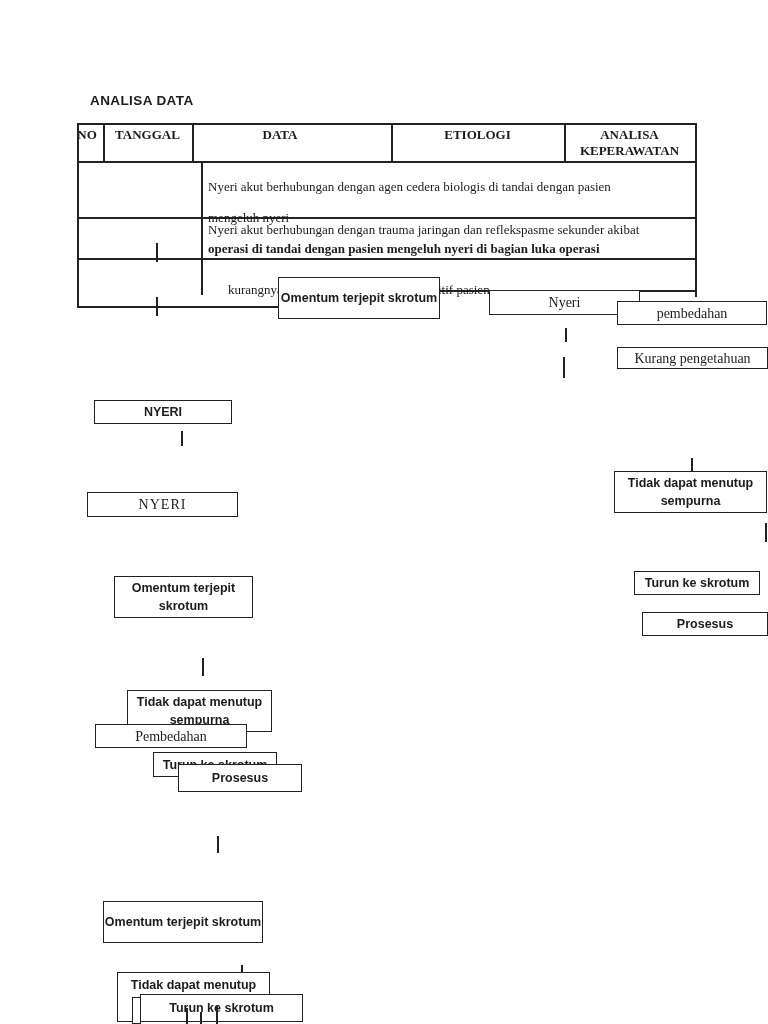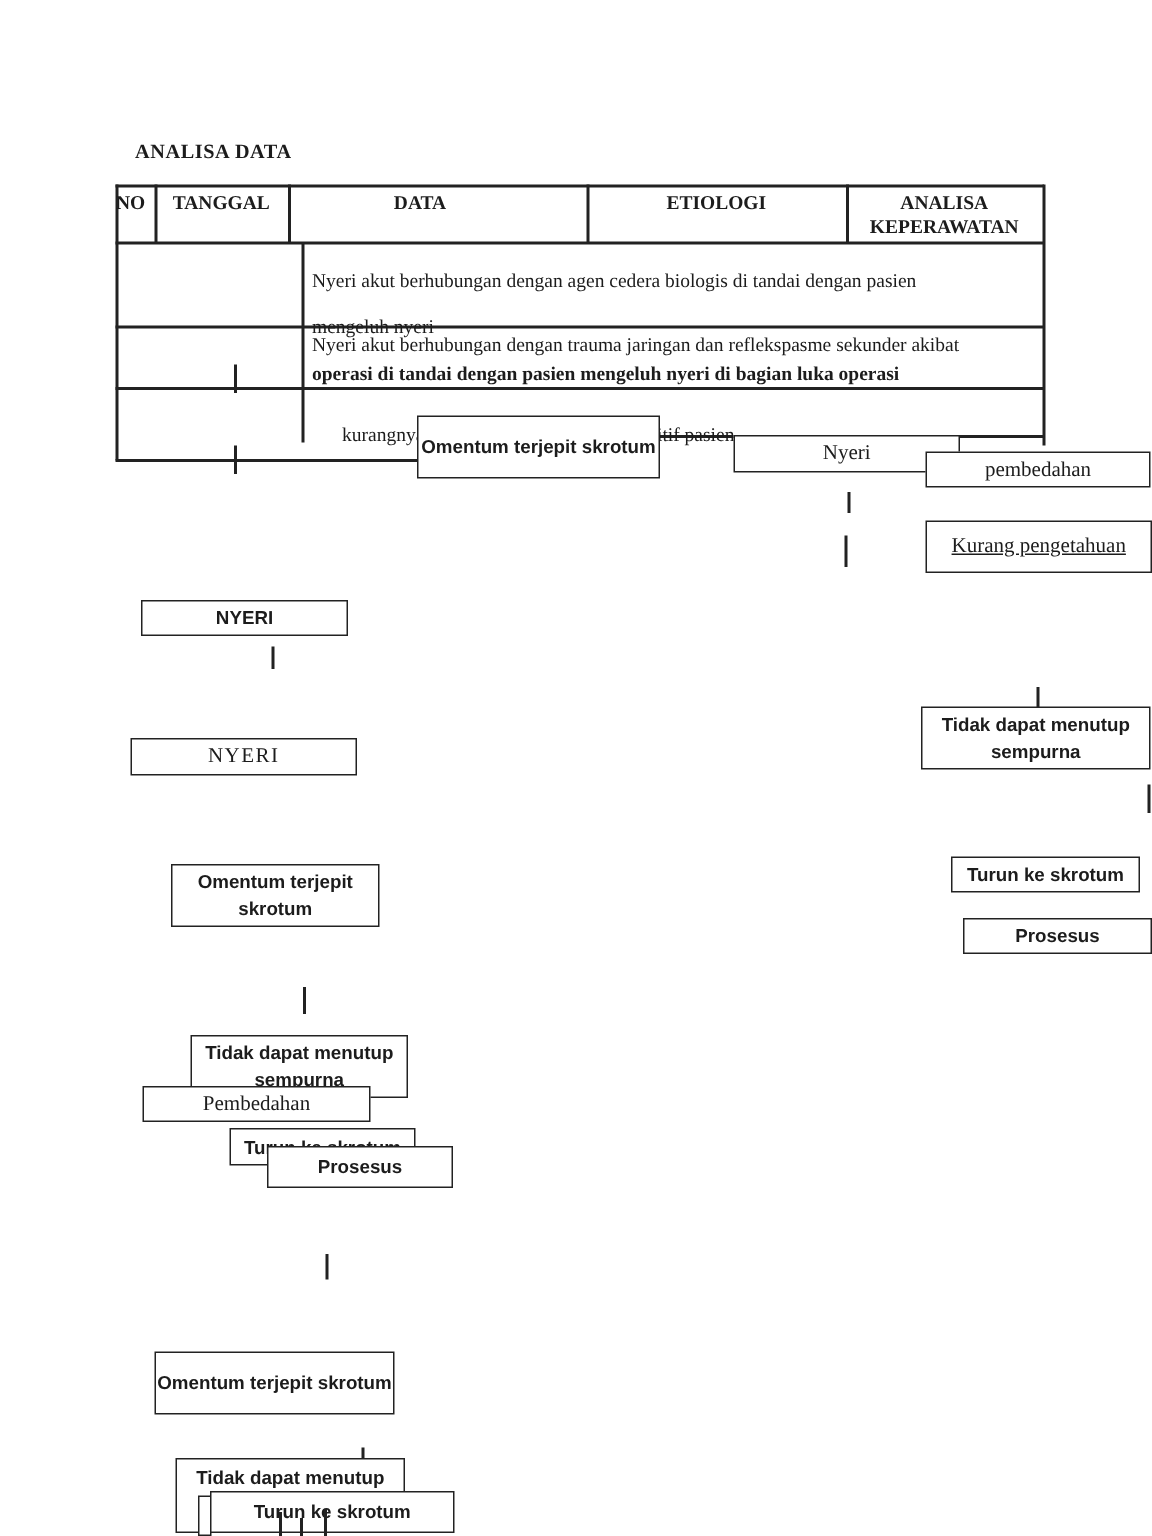--- a/index.html
+++ b/index.html
@@ -3,21 +3,21 @@
 <meta charset="utf-8">
 <style>
   html,body{margin:0;padding:0;}
   body{background:#ffffff;}
   #page{
     position:relative;width:768px;height:1024px;background:#ffffff;
     overflow:hidden;font-family:"Liberation Serif", serif;color:#1c1c1c;
   }
   .title{
     position:absolute;font-weight:bold;font-size:13.5px;letter-spacing:.4px;
-    font-family:Liberation Serif, serif;
+    font-family:Liberation Sans, sans-serif;
     text-align:right;
   }
   
   .hline{position:absolute;height:1.5px;background:#222;z-index:1;}
   .vline{position:absolute;width:1.5px;background:#222;z-index:1;}
   .tick{position:absolute;width:2px;background:#222;z-index:40;}
   
   .th{
     position:absolute;font-weight:bold;font-size:13px;text-align:center;
     line-height:16px;z-index:2;
@@ -73,21 +73,21 @@
 
   <div class="td-line" style="left:208px;top:220px;">Nyeri akut berhubungan dengan trauma jaringan dan reflekspasme sekunder akibat</div>
   <div class="td-line" style="left:208px;top:239px;font-weight:bold;">operasi di tandai dengan pasien mengeluh nyeri di bagian luka operasi</div>
 
   <div class="td-line" style="left:208px;top:280px;margin-left:20px;">kurangnya in</div>
   <div class="td-line" style="left:438px;top:280px;">itif pasien</div>
 
   <div class="fbox sans" style="left:278px;top:277px;width:162px;height:42px;z-index:10;">Omentum terjepit skrotum</div>
   <div class="fbox serif" style="left:489px;top:290px;width:151px;height:25px;z-index:11;">Nyeri</div>
   <div class="fbox serif" style="left:617px;top:301px;width:150px;height:24px;z-index:12;">pembedahan</div>
-  <div class="fbox serif" style="left:617px;top:347px;width:151px;height:35px;z-index:12;text-decoration:underline;">Kurang pengetahuan</div>
+  <div class="fbox serif" style="left:617px;top:347px;width:151px;height:22px;z-index:12;">Kurang pengetahuan</div>
 
   <div class="fbox sans" style="left:94px;top:400px;width:138px;height:24px;z-index:10;">NYERI</div>
   <div class="fbox serif spaced" style="left:87px;top:492px;width:151px;height:25px;z-index:10;">NYERI</div>
 
   <div class="fbox sans" style="left:614px;top:471px;width:153px;height:42px;z-index:10;">Tidak dapat menutup sempurna</div>
   <div class="fbox sans" style="left:634px;top:571px;width:126px;height:24px;z-index:10;">Turun ke skrotum</div>
   <div class="fbox sans" style="left:642px;top:612px;width:126px;height:24px;z-index:10;">Prosesus</div>
 
   <div class="fbox sans" style="left:114px;top:576px;width:139px;height:42px;z-index:10;">Omentum terjepit skrotum</div>
   <div class="fbox sans" style="left:127px;top:690px;width:145px;height:42px;z-index:11;">Tidak dapat menutup sempurna</div>

